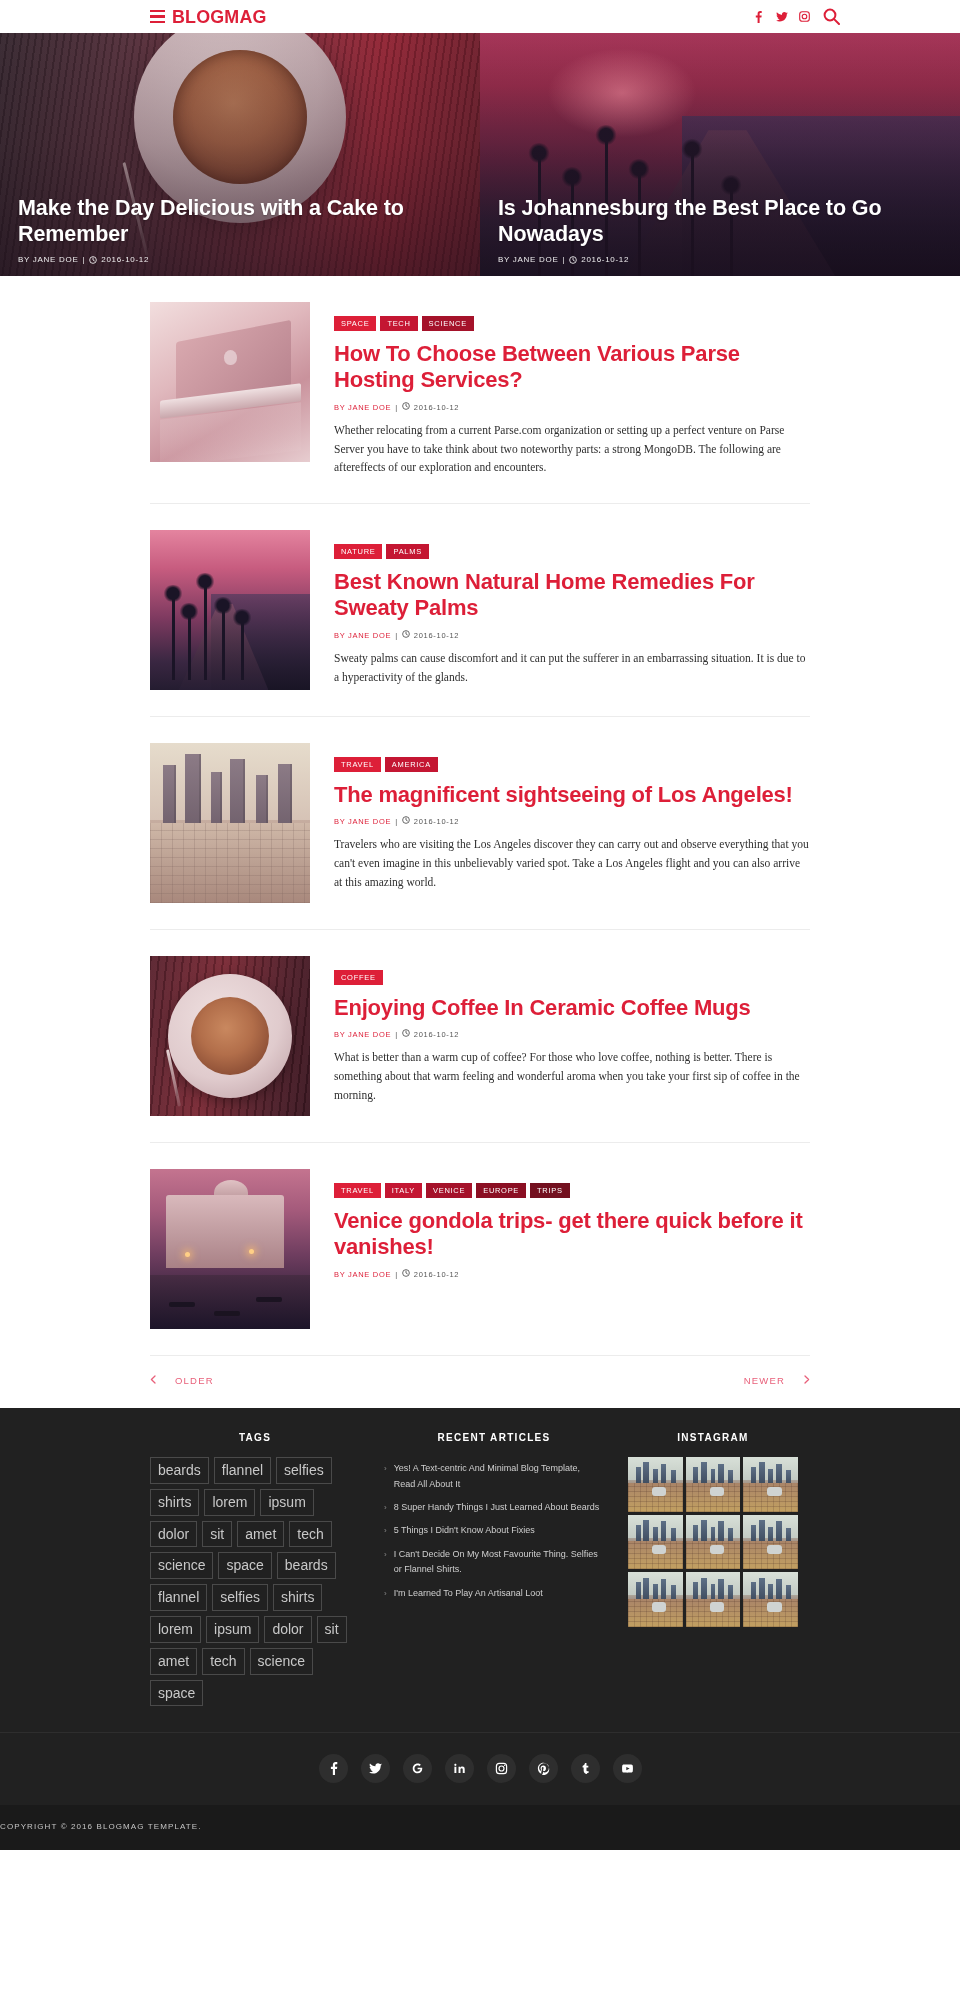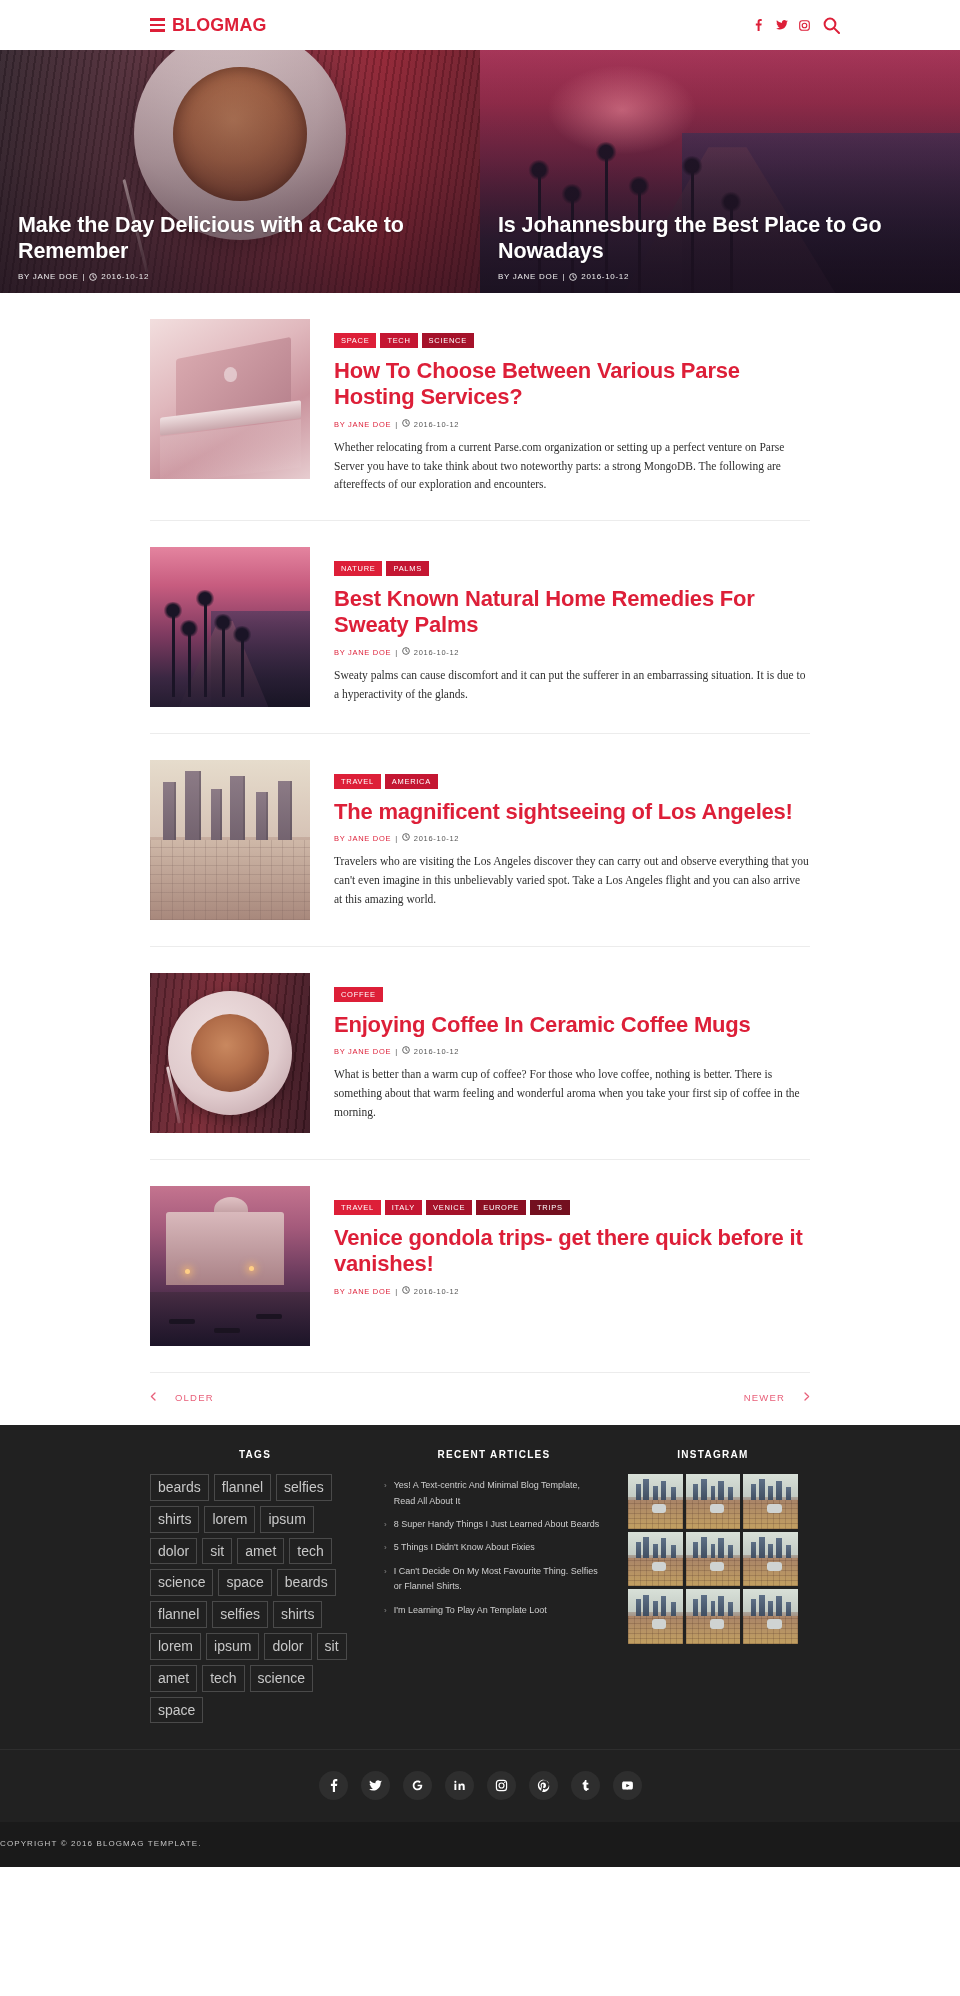--- a/index.html
+++ b/index.html
@@ -7,21 +7,21 @@
   body {
     width: 960px;
     height: 1996px;
     font-family: "Liberation Sans", sans-serif;
     background: #ffffff;
     overflow: hidden;
   }
 
   
   .site-header {
-    height: 50px;
+    height: 33px;
     background: #ffffff;
     display: flex;
     align-items: center;
     justify-content: space-between;
     padding: 0 32px 0 0;
   }
   .brand {
     display: flex;
     align-items: center;
     gap: 7px;
@@ -774,21 +774,21 @@
           <li>
             <span class="chev">›</span>
             <span>5 Things I Didn't Know About Fixies</span>
           </li>
           <li>
             <span class="chev">›</span>
             <span>I Can't Decide On My Most Favourite Thing. Selfies or Flannel Shirts.</span>
           </li>
           <li>
             <span class="chev">›</span>
-            <span>I'm Learning To Play An Template Loot</span>
+            <span>I'm Learned To Play An Artisanal Loot</span>
           </li>
         </ul>
     </div>
 
     <div class="fcol insta-col">
       <div class="fcol-title">INSTAGRAM</div>
       <div class="insta-grid" id="insta-grid">
           <div class="insta-cell">
             <div class="sk"></div>
             <div class="bd" style="left:14%;top:18%;width:9%;height:32%"></div>

